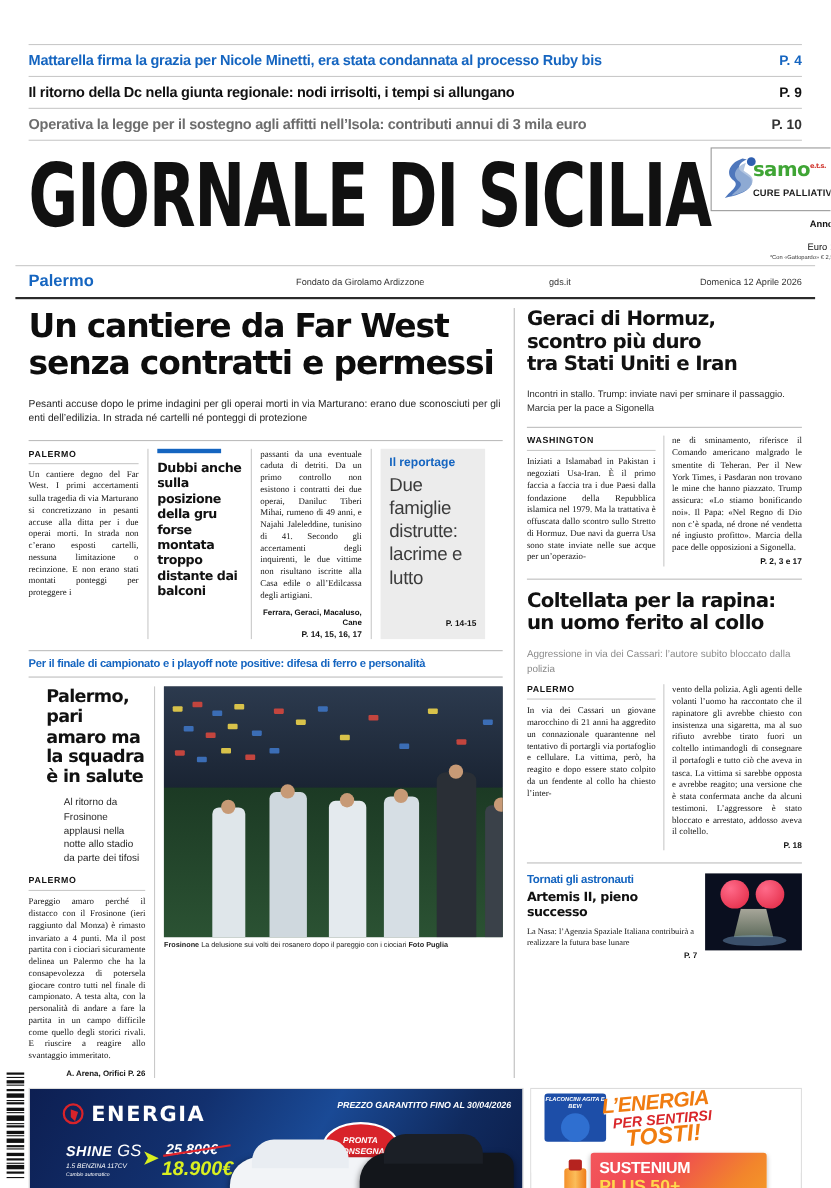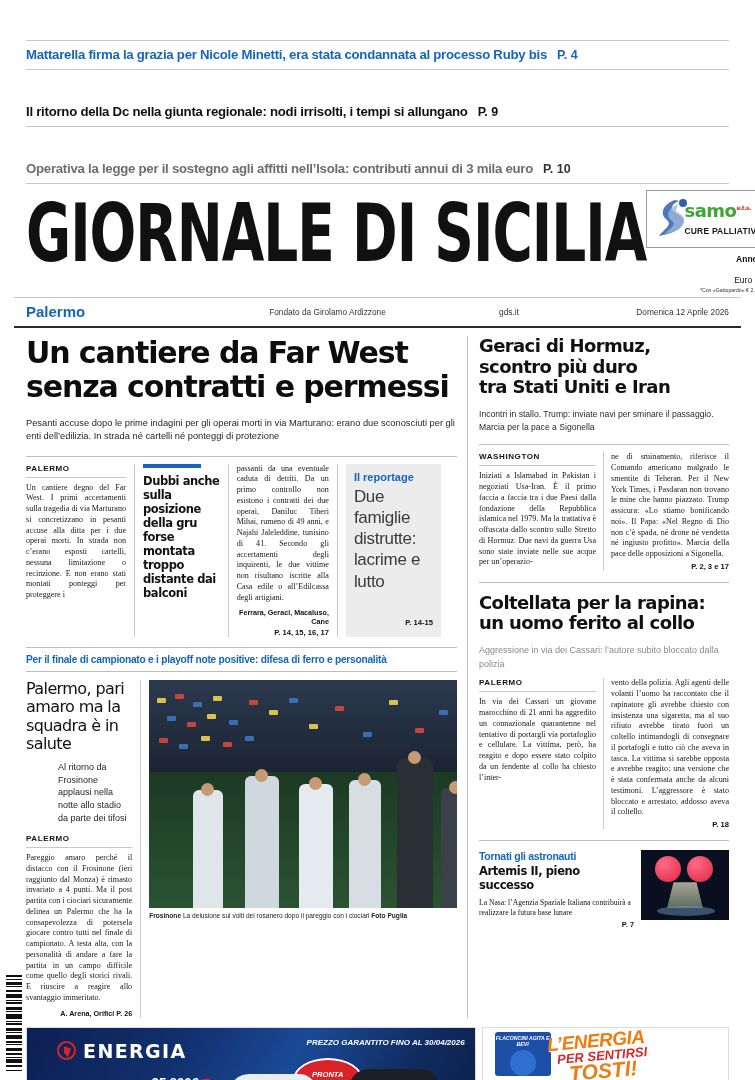--- a/index.html
+++ b/index.html
@@ -9,24 +9,23 @@
     font-family: "Liberation Sans", sans-serif;
     color: #111;
     overflow: hidden;
     position: relative;
   }
   .page { width: 755px; height: 1080px; position: relative; padding: 0 14px; }
 
   
   .teasers { margin-top: 40px; padding: 0 12px; }
   .teaser {
-    display: flex; align-items: baseline; 
+    display: flex; align-items: baseline; justify-content: space-between;
     border-bottom: 1px solid #c9c9c9;
     padding: 6px 0 7px 0;
-    margin-top: 28px;
   }
   .teaser:first-child { border-top: 1px solid #c9c9c9; }
   .teaser-text { font-weight: bold; font-size: 13.2px; letter-spacing: -0.25px; }
   .teaser-page { font-weight: bold; font-size: 12.5px; white-space: nowrap; padding-left: 10px; }
   .t-blue .teaser-text, .t-blue .teaser-page { color: #1565c0; }
   .t-black .teaser-text, .t-black .teaser-page { color: #111; }
   .t-gray .teaser-text { color: #6d6d6d; font-weight: bold; }
   .t-gray .teaser-page { color: #333; }
 
   
@@ -115,21 +114,21 @@
   .band-rule-top { border-top: 1px solid #bdbdbd; margin-top: 10px; }
   .sport-kicker {
     color: #1565c0; font-weight: bold; font-size: 10.2px; letter-spacing: -0.25px;
     padding: 6px 0 6px 0; border-bottom: 1px solid #bdbdbd;
   }
   .sport-wrap { display: flex; margin-top: 8px; }
   .sport-left { width: 118px; padding-right: 8px; border-right: 1px solid #c9c9c9; }
   .sport-right { width: 324px; padding-left: 8px; }
   .sport-title {
     font-family: "DejaVu Sans", sans-serif;
-    font-weight: normal; font-size: 16px; line-height: 1.14; letter-spacing: -0.6px;
+    font-weight: bold; font-size: 16px; line-height: 1.14; letter-spacing: -0.6px; margin-left: 16px;
   }
   .sport-sub { font-size: 9px; line-height: 1.4; margin-top: 8px; color: #262626; margin-left: 32px; }
   .sport-photo {
     width: 100%; height: 228px; position: relative; overflow: hidden;
     background: linear-gradient(180deg,#1e2a3a 0%, #16202c 42%, #1d3226 70%, #24402c 100%);
   }
   .photo-caption { font-size: 6.6px; margin-top: 4px; color: #222; }
   .photo-caption b { font-weight: bold; }
 
   

